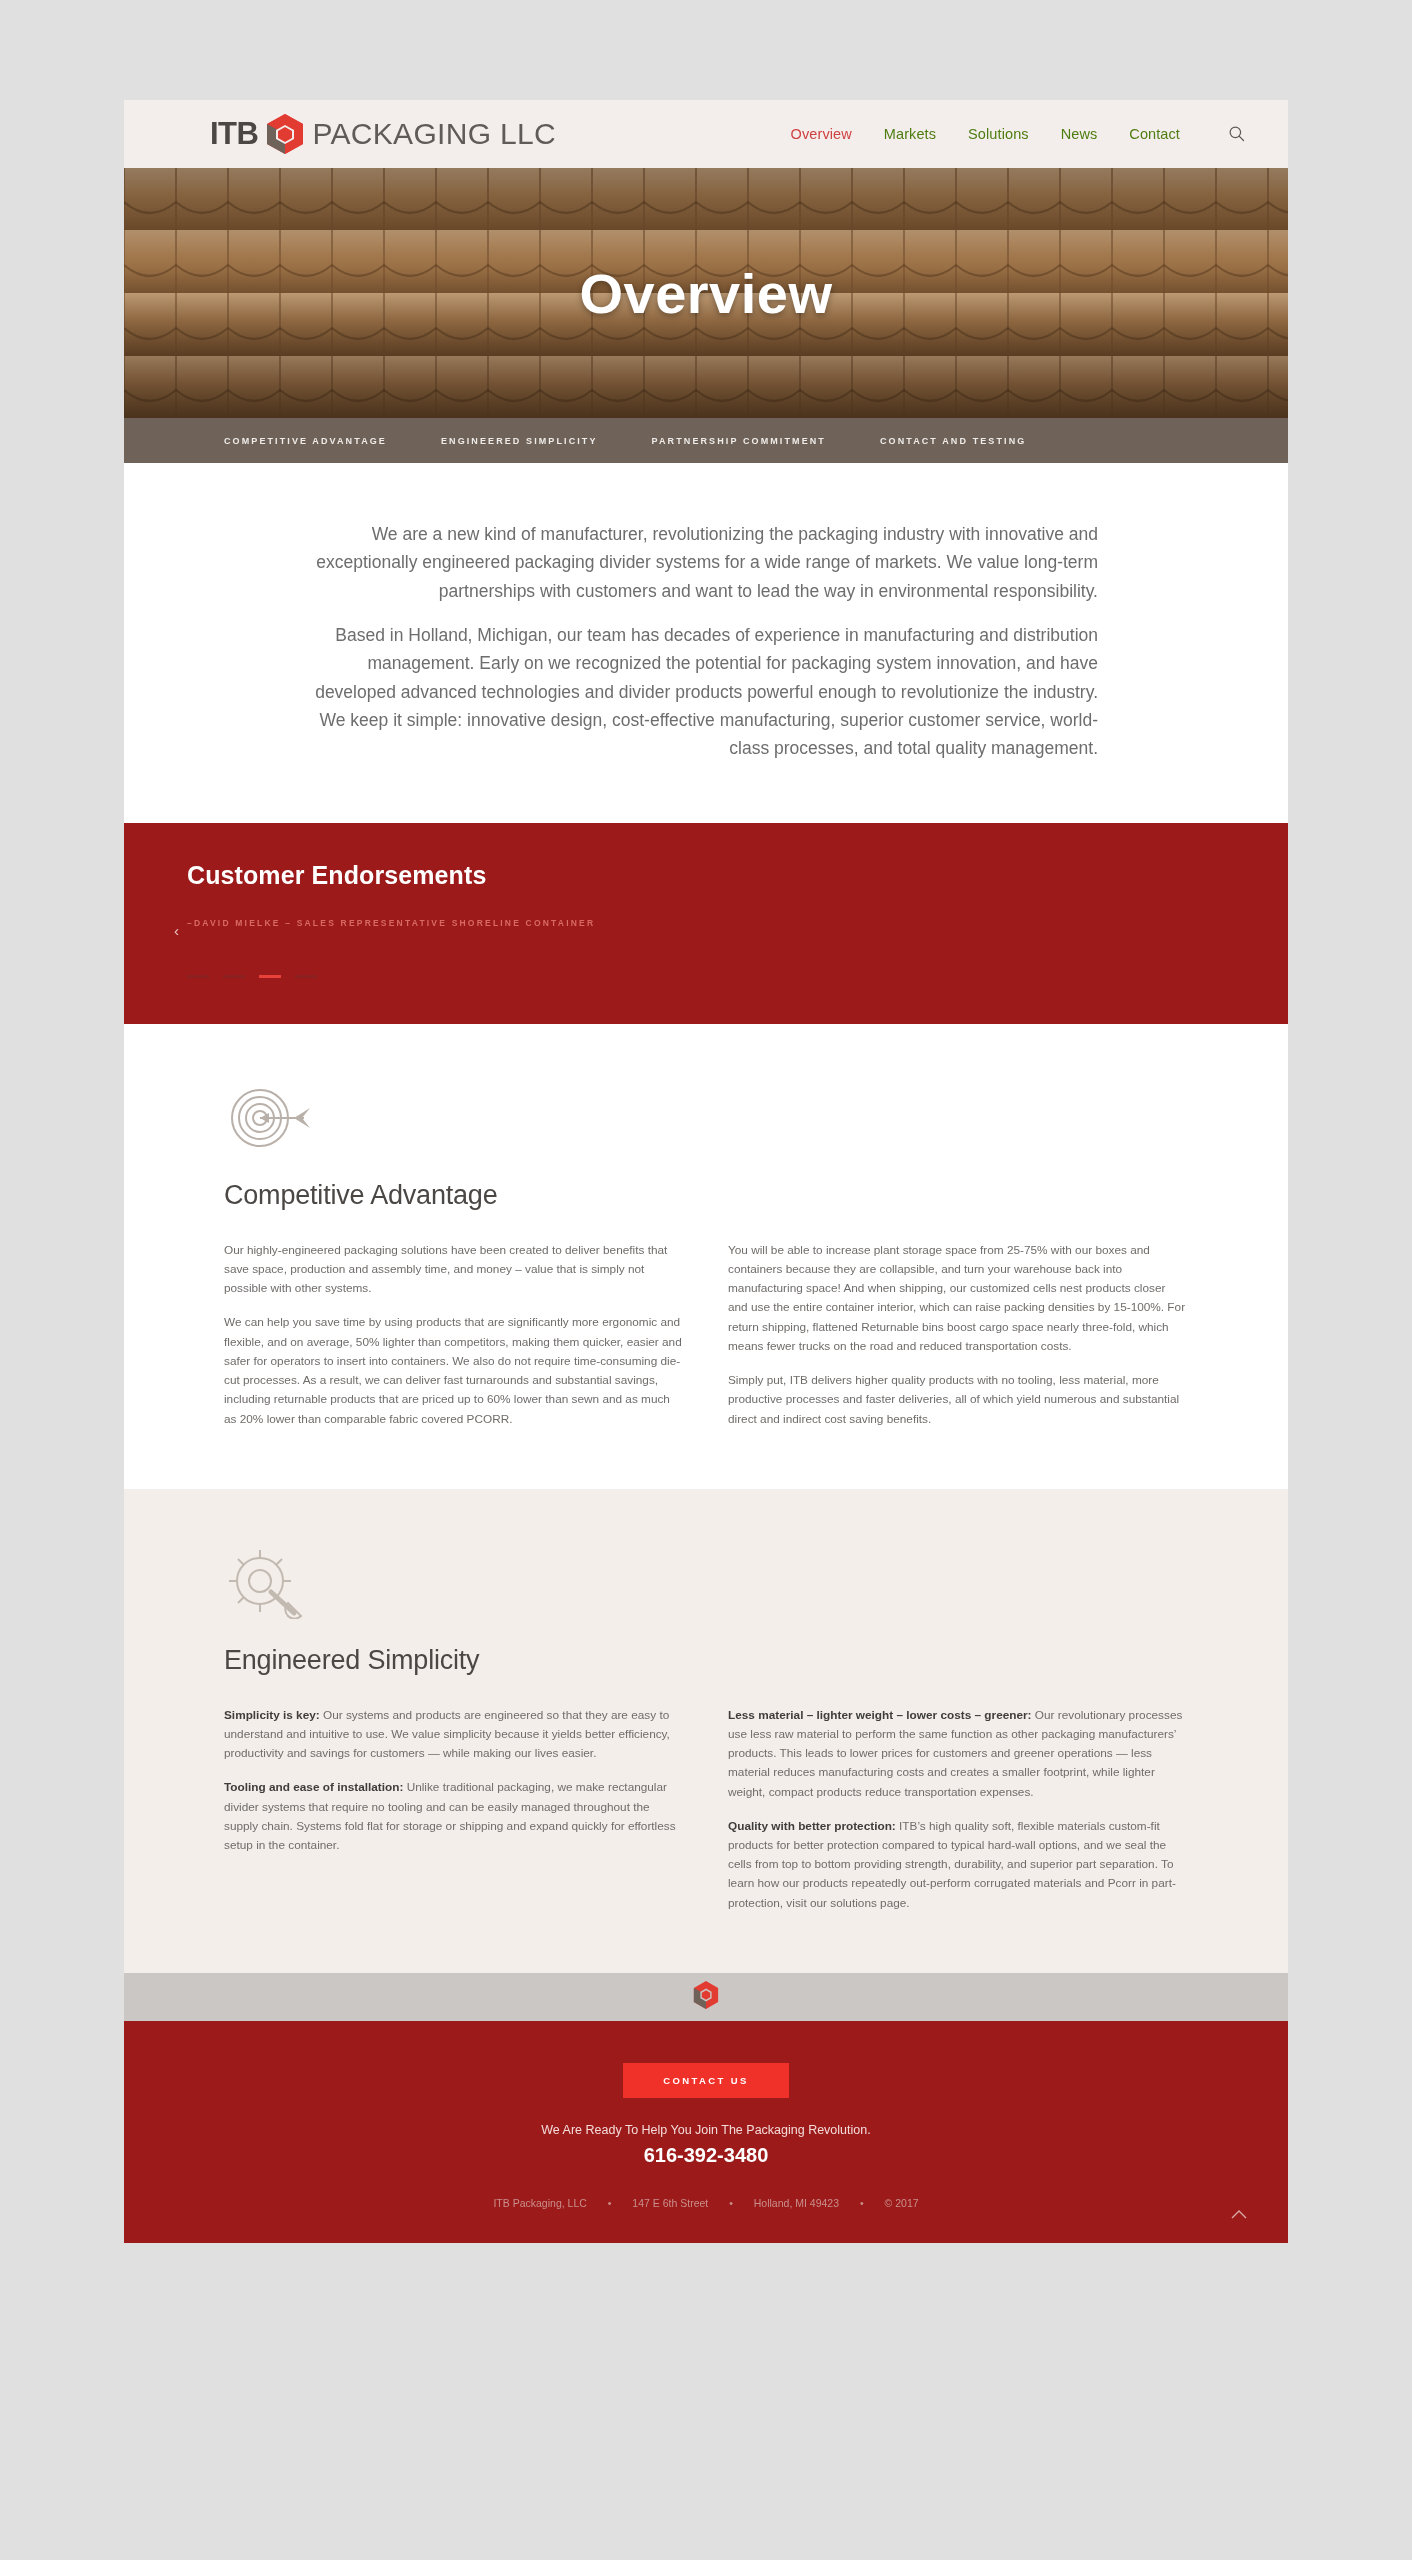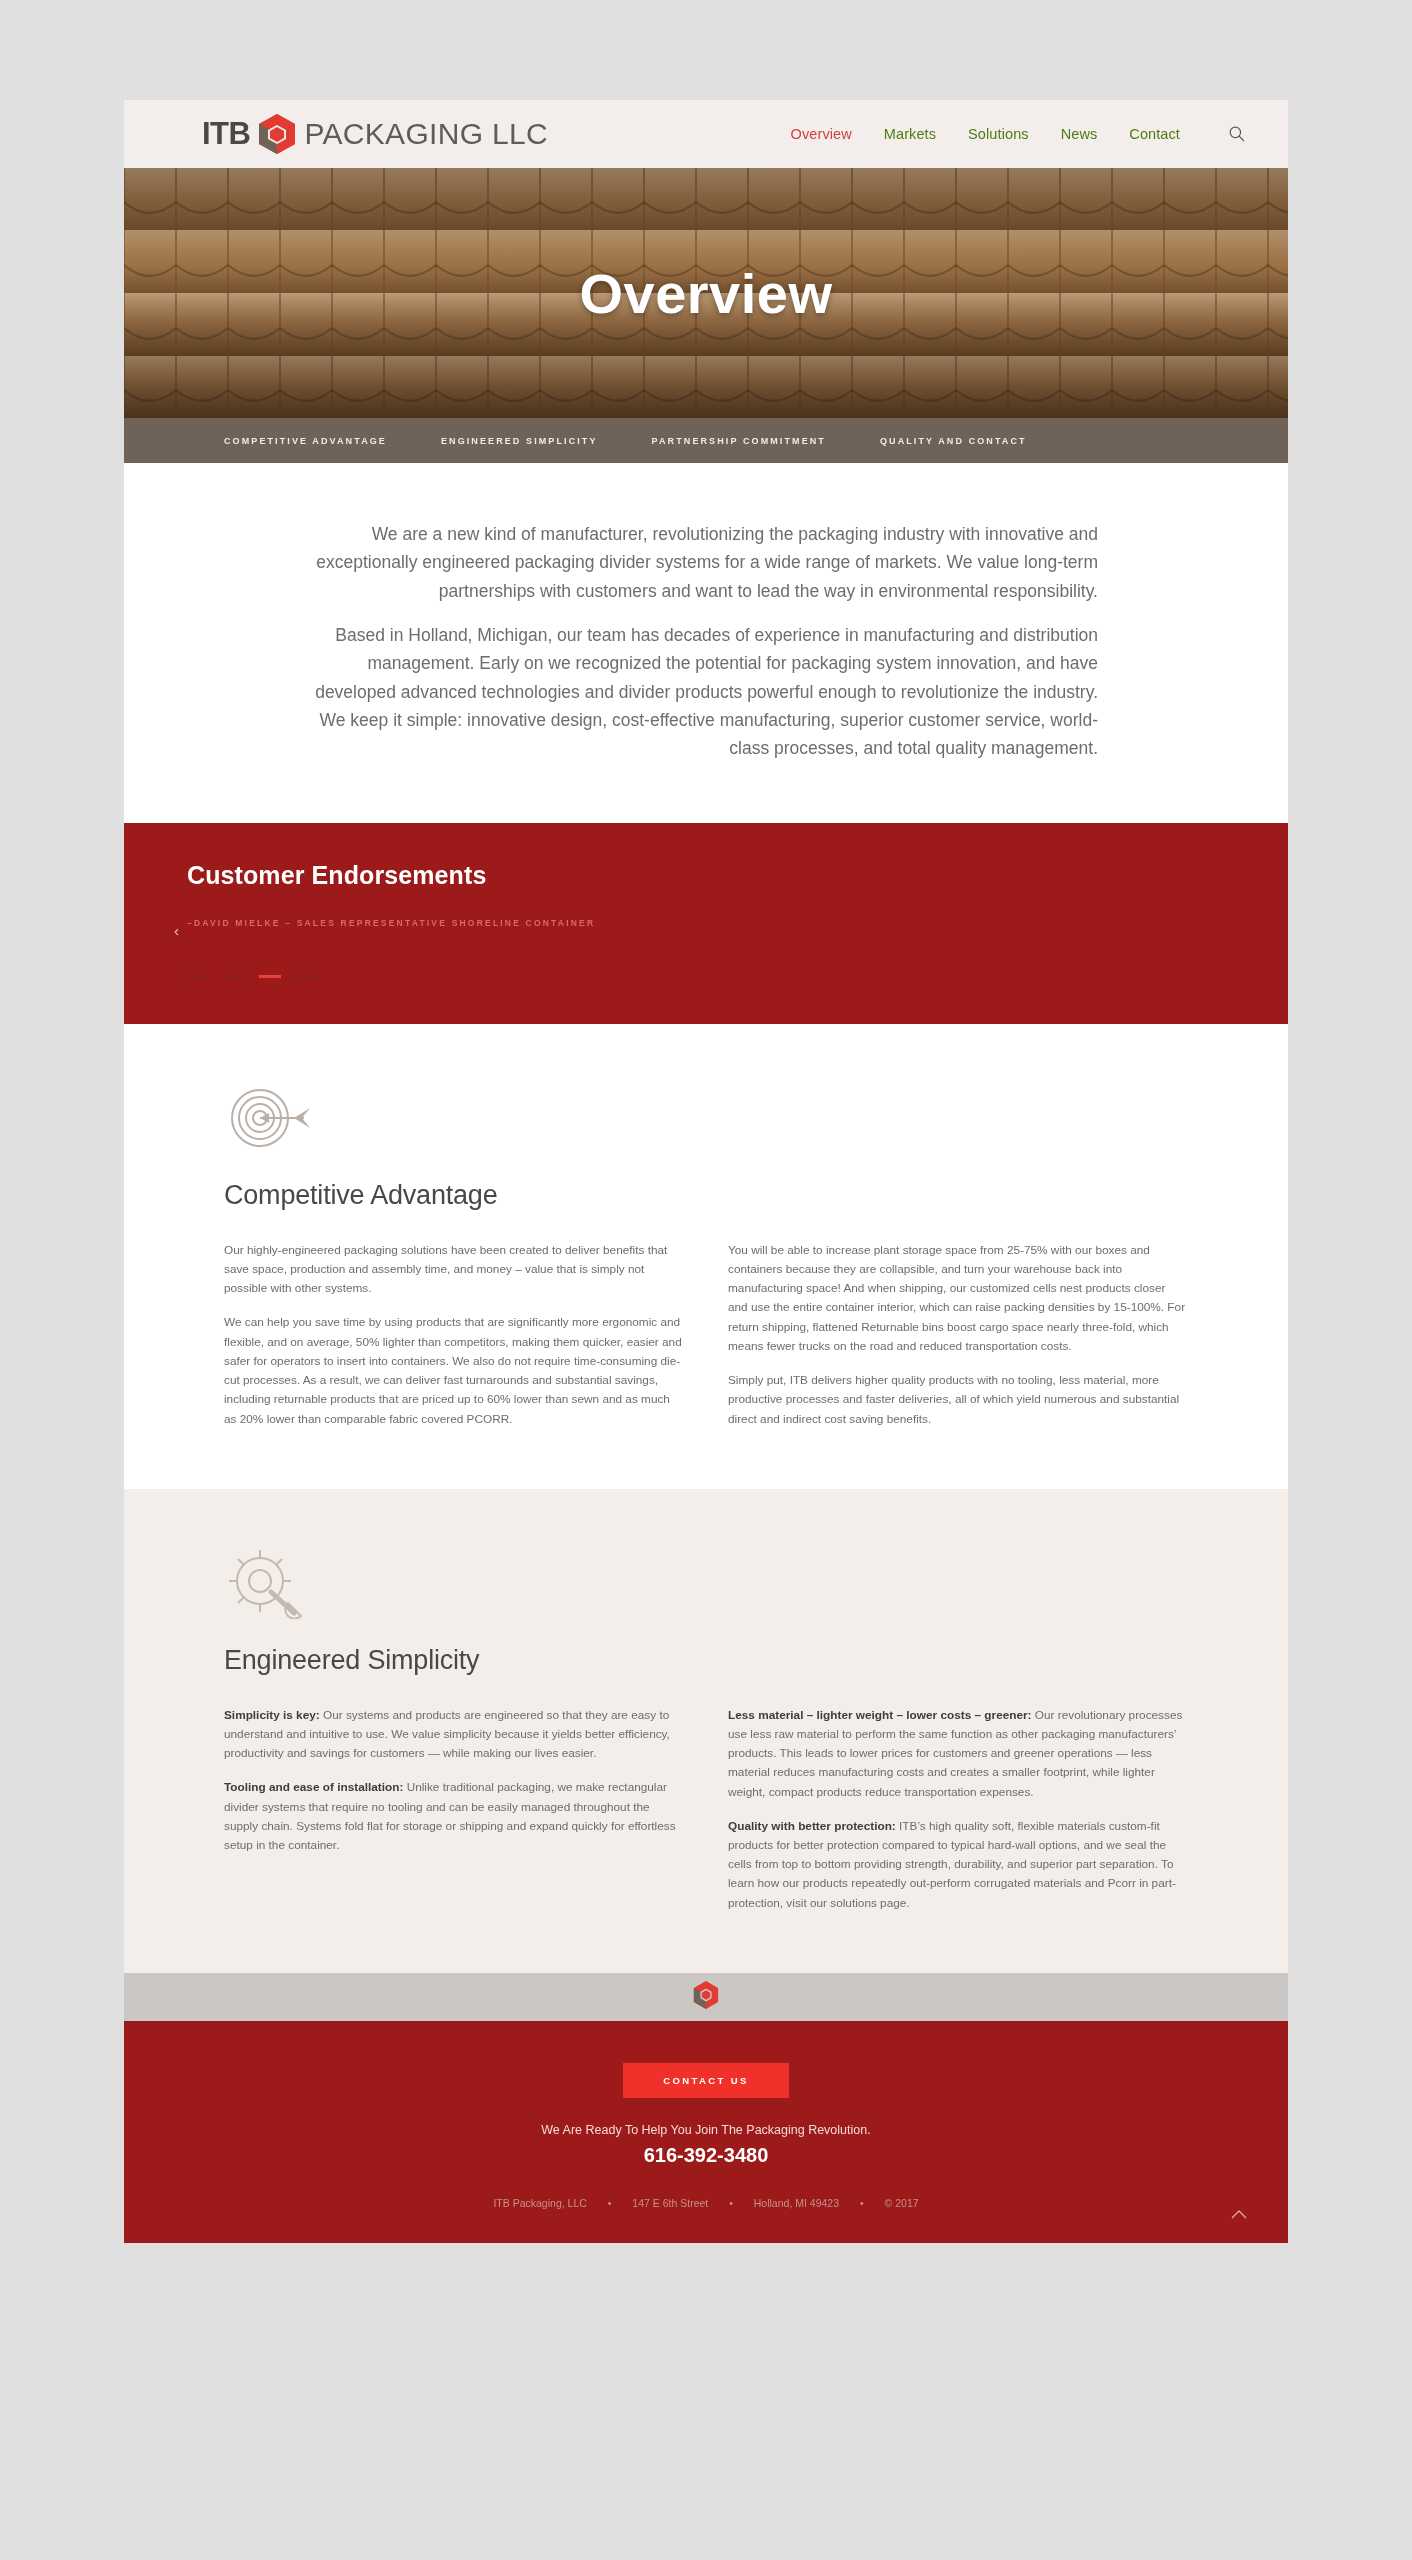--- a/index.html
+++ b/index.html
@@ -22,21 +22,21 @@
     height:68px;
     background:#f3eeec;
     display:flex;
     align-items:center;
     justify-content:space-between;
     padding:0 40px 0 78px;
   }
   .logo { display:flex; align-items:center; gap:0px; }
   .logo-itb {
     font-size:31px; font-weight:bold; letter-spacing:-0.5px;
-    color:#4a4745; font-family:"Liberation Sans", sans-serif;
+    color:#4a4745; font-family:"Liberation Sans", sans-serif;margin-left:8px;
   }
   .logo-mark { width:46px; height:44px; margin:0 4px; position:relative; }
   .logo-pack {
     font-size:30px; color:#5f5b58; letter-spacing:0.3px;
     font-family:"Liberation Sans", sans-serif;
   }
   .main-nav { display:flex; align-items:center; gap:32px; }
   .main-nav a {
     font-size:14.5px; color:#4d7c0f; text-decoration:none;
     letter-spacing:0.1px;
@@ -269,21 +269,21 @@
         <rect width="1164" height="250" fill="url(#shade)"></rect>
       </g>
     </svg>
     <div class="hero-title">Overview</div>
   </section>
 
   <nav class="sub-nav">
     <a href="#">COMPETITIVE ADVANTAGE</a>
     <a href="#">ENGINEERED SIMPLICITY</a>
     <a href="#">PARTNERSHIP COMMITMENT</a>
-    <a href="#">QUALITY AND CONTACT</a>
+    <a href="#">CONTACT AND TESTING</a>
   </nav>
 
   <section class="intro">
     <p>We are a new kind of manufacturer, revolutionizing the packaging industry with innovative and exceptionally engineered packaging divider systems for a wide range of markets. We value long-term partnerships with customers and want to lead the way in environmental responsibility.</p>
     <p>Based in Holland, Michigan, our team has decades of experience in manufacturing and distribution management. Early on we recognized the potential for packaging system innovation, and have developed advanced technologies and divider products powerful enough to revolutionize the industry. We keep it simple: innovative design, cost-effective manufacturing, superior customer service, world-class processes, and total quality management.</p>
   </section>
 
   <section class="endorse">
     <h2>Customer Endorsements</h2>
     <div class="quote-wrap">

